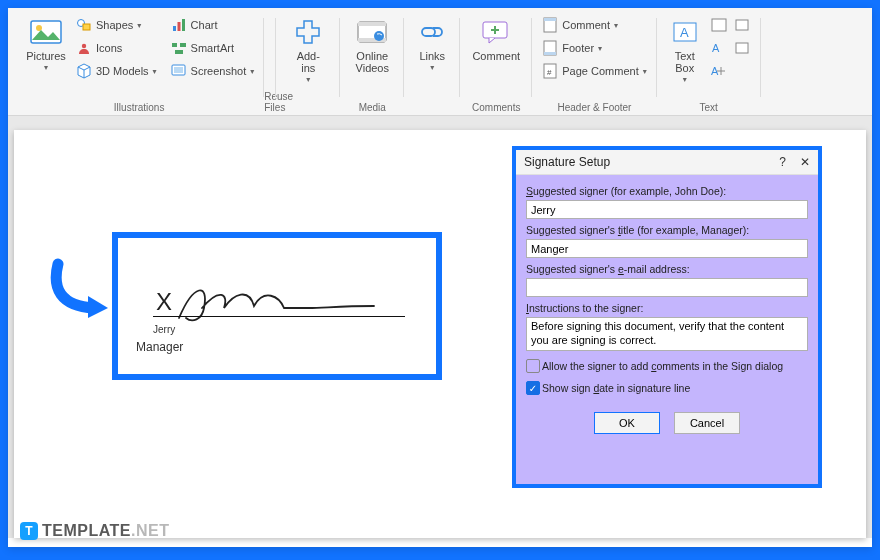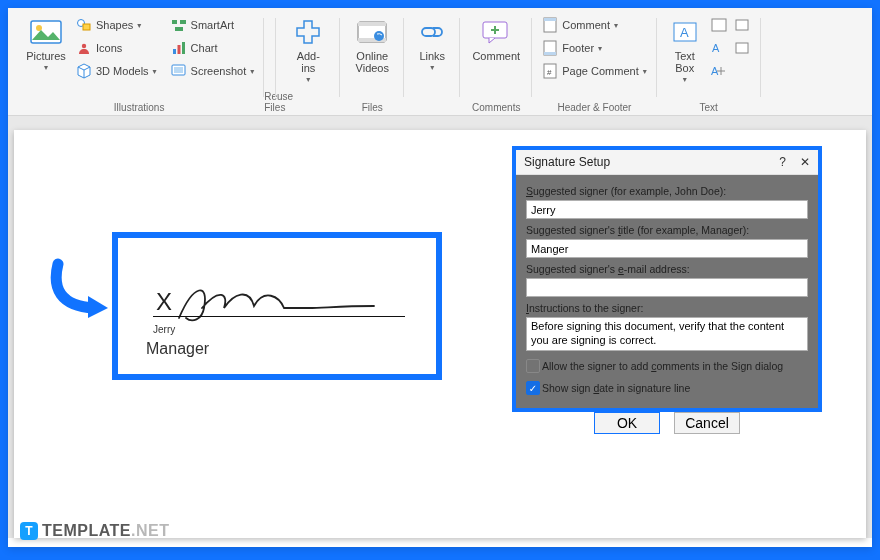--- a/index.html
+++ b/index.html
@@ -14,35 +14,35 @@
 .col{display:flex;flex-direction:column;gap:1px;padding-top:2px}
 .small-btn{display:flex;align-items:center;gap:4px;padding:2px 4px;cursor:pointer;font-size:11px;color:#454545;height:22px}
 .small-icon{width:16px;height:16px;display:flex;align-items:center;justify-content:center}
 .drop{font-size:8px;color:#666}
 .canvas{background:#e8e8e8;height:422px;display:flex;justify-content:center;padding-top:14px}
 .page{width:852px;height:408px;background:#fff;box-shadow:0 2px 6px rgba(0,0,0,.25);position:relative}
 .sig-frame{position:absolute;left:98px;top:102px;width:330px;height:148px;border:6px solid #1173ff;background:#fff;padding:12px 20px}
 .sig-x{font-size:24px;color:#222;position:absolute;left:38px;top:50px}
 .sig-line{position:absolute;left:35px;top:78px;width:252px;height:1px;background:#111}
 .sig-name{position:absolute;left:35px;top:86px;font-size:10px;color:#333}
-.sig-role{position:absolute;left:28px;top:102px;font-size:16px;color:#333}
+.sig-role{position:absolute;left:18px;top:102px;font-size:12px;color:#333}
 .sig-svg{position:absolute;left:56px;top:40px;width:230px;height:50px}
 .arrow1{position:absolute;left:36px;top:128px;width:68px;height:62px}
-.dialog{position:absolute;left:498px;top:16px;width:310px;height:266px;background:#737373;border:4px solid #1173ff;font-size:11px;color:#222}
+.dialog{position:absolute;left:498px;top:16px;width:310px;height:342px;background:#c4b5fd;border:4px solid #1173ff;font-size:11px;color:#222}
 .dlg-title{display:flex;align-items:center;justify-content:space-between;padding:5px 8px;border-bottom:1px solid #e0e0e0;background:#f4f4f4;font-size:12px}
 .dlg-icons{display:flex;gap:14px;font-size:12px;color:#333}
 .dlg-body{padding:8px 10px;display:flex;flex-direction:column;gap:3px}
 .lbl{font-size:10.5px;color:#222;margin-top:2px}
 .inp{width:100%;height:19px;border:1px solid #b0b0b0;padding:1px 4px;font-size:11px;font-family:inherit}
 .txa{width:100%;height:34px;border:1px solid #b0b0b0;padding:2px 4px;font-size:11px;font-family:inherit;resize:none;line-height:1.25}
 .chk{display:flex;align-items:center;gap:2px;margin-top:5px;font-size:10.5px}
 .chk-box{width:14px;height:14px;border:1px solid #888;border-radius:2px;display:flex;align-items:center;justify-content:center;font-size:10px;color:#fff}
 .chk-box.on{background:#156ee4;border-color:#156ee4}
 .dlg-btns{display:flex;justify-content:center;gap:14px;margin-top:14px}
-.dlg-btns button{width:66px;height:22px;border:1px solid #b0b0b0;background:#f3f3f3;font-size:14px;cursor:pointer}
+.dlg-btns button{width:66px;height:22px;border:1px solid #b0b0b0;background:#f3f3f3;font-size:11px;cursor:pointer}
 .dlg-btns button.primary{border-color:#1173ff}
 .footer{position:absolute;left:20px;bottom:20px;display:flex;align-items:center;gap:4px}
 .footer-badge{width:18px;height:18px;background:#15a0ff;border-radius:4px;color:#fff;font-weight:700;font-size:12px;display:flex;align-items:center;justify-content:center}
 .footer-text{font-weight:700;font-size:16px;letter-spacing:.5px;color:#5a5a5a}
 .footer-text .net{color:#b8b8b8;font-weight:600}
 .u{text-decoration:underline}
 </style>
 </head>
 <body>
 
@@ -91,36 +91,36 @@
                 </svg>
               </span>
             <span>3D Models</span>
               <span class="drop">▾</span>
           </div>
         </div>
         <div class="col" style="margin-left:6px">
           <div class="small-btn">
             <span class="small-icon">
                 <svg width="16" height="16" viewBox="0 0 16 16">
+                  <rect x="2" y="9" width="3" height="5" fill="#3a8de0"></rect>
+                  <rect x="6.5" y="5" width="3" height="9" fill="#d95151"></rect>
+                  <rect x="11" y="2" width="3" height="12" fill="#4aa564"></rect>
+                </svg>
+              </span>
+            <span>Chart</span>
+          </div>
+          <div class="small-btn">
+            <span class="small-icon">
+                <svg width="16" height="16" viewBox="0 0 16 16">
                   <rect x="1" y="3" width="5" height="4" fill="#4aa564"></rect>
                   <rect x="9" y="3" width="6" height="4" fill="#4aa564"></rect>
                   <rect x="4" y="10" width="8" height="4" fill="#4aa564"></rect>
                 </svg>
               </span>
             <span>SmartArt</span>
-          </div>
-          <div class="small-btn">
-            <span class="small-icon">
-                <svg width="16" height="16" viewBox="0 0 16 16">
-                  <rect x="2" y="9" width="3" height="5" fill="#3a8de0"></rect>
-                  <rect x="6.5" y="5" width="3" height="9" fill="#d95151"></rect>
-                  <rect x="11" y="2" width="3" height="12" fill="#4aa564"></rect>
-                </svg>
-              </span>
-            <span>Chart</span>
           </div>
           <div class="small-btn">
             <span class="small-icon">
                 <svg width="16" height="16" viewBox="0 0 16 16">
                   <rect x="1" y="2" width="13" height="10" rx="1" fill="#fff" stroke="#3a8de0"></rect>
                   <rect x="3" y="4" width="9" height="6" fill="#b9d9f4"></rect>
                 </svg>
               </span>
             <span>Screenshot</span>
               <span class="drop">▾</span>
@@ -154,21 +154,21 @@
               <rect x="1" y="1" width="28" height="20" rx="2" fill="#fff" stroke="#7a7a7a"></rect>
               <rect x="1" y="1" width="28" height="4" fill="#dcdcdc"></rect>
               <rect x="1" y="17" width="28" height="4" fill="#dcdcdc"></rect>
               <circle cx="22" cy="15" r="5" fill="#3a8de0"></circle>
               <path d="M20 13a5 5 0 0 1 5 1" stroke="#fff" fill="none"></path>
             </svg>
           </div>
         <span style="white-space:pre-line">Online
 Videos</span>
       </div>
-      <div class="group-label">Files</div>
+      <div class="group-label">Media</div>
     </div>
 
     <div class="group">
       <div class="big-btn" style="width:44px">
         <div class="big-icon">
             <svg width="28" height="20" viewBox="0 0 28 20">
               <path d="M8 6h5a4 4 0 0 1 0 8H8a4 4 0 0 1 0-8Z M15 6h5a4 4 0 0 1 0 8h-5" fill="none" stroke="#3a8de0" stroke-width="1.8"></path>
             </svg>
           </div>
         <span>Links</span>

